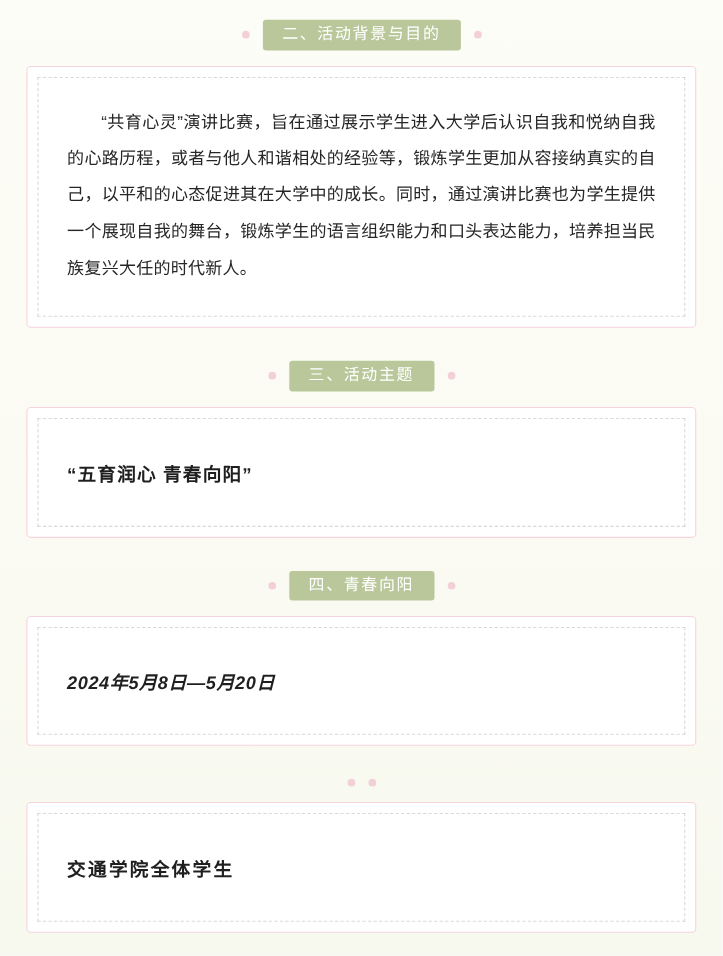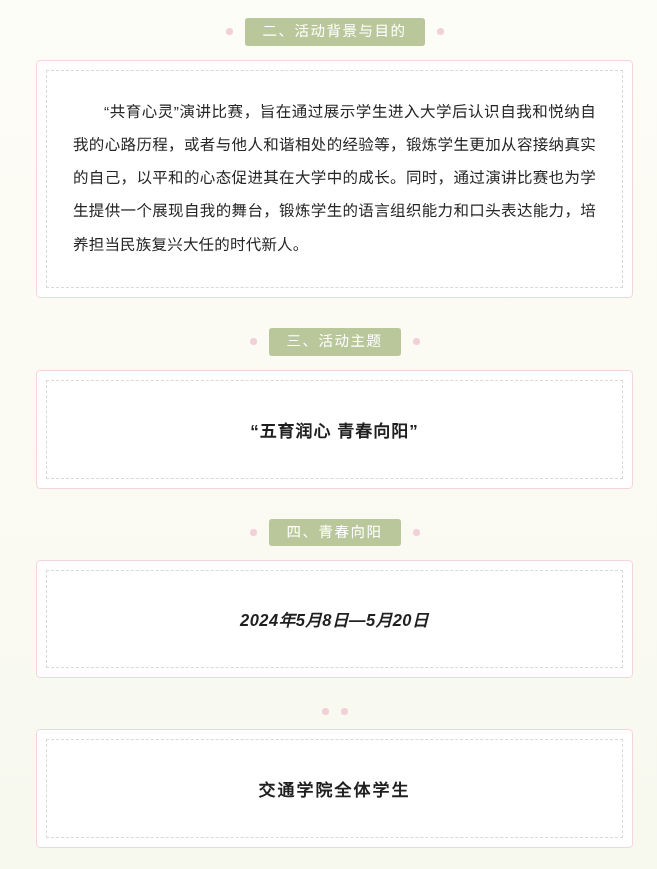--- a/index.html
+++ b/index.html
@@ -12,21 +12,21 @@
     background: linear-gradient(180deg, #fdfdf7 0%, #fbfbf3 45%, #f7f8ee 100%);
     font-family: "Liberation Sans", "DejaVu Sans", sans-serif;
     color: #2a2a2a;
     overflow: hidden;
   }
   .page {
     position: relative;
     width: 657px;
     height: 869px;
     box-sizing: border-box;
-    padding: 18px 24px 0 36px;
+    padding: 18px 24px 0 24px;
   }
 
   
   .section-head {
     display: flex;
     align-items: center;
     justify-content: center;
     gap: 12px;
     margin: 0 0 14px 0;
   }
@@ -72,21 +72,21 @@
     font-size: 15.5px;
     line-height: 2.15;
     text-indent: 2em;
     text-align: justify;
     color: #262626;
     letter-spacing: 0.2px;
     margin: 0;
   }
 
   .center-text {
-    text-align: center;
+    text-align: left;
     font-size: 16.5px;
     font-weight: bold;
     color: #1f1f1f;
     letter-spacing: 1px;
     margin: 0;
   }
 
   .card.theme .card-inner { padding: 36px 26px; }
   .card.time .card-inner { padding: 36px 26px; font-style: italic; }
   .card.target .card-inner { padding: 36px 26px; }

